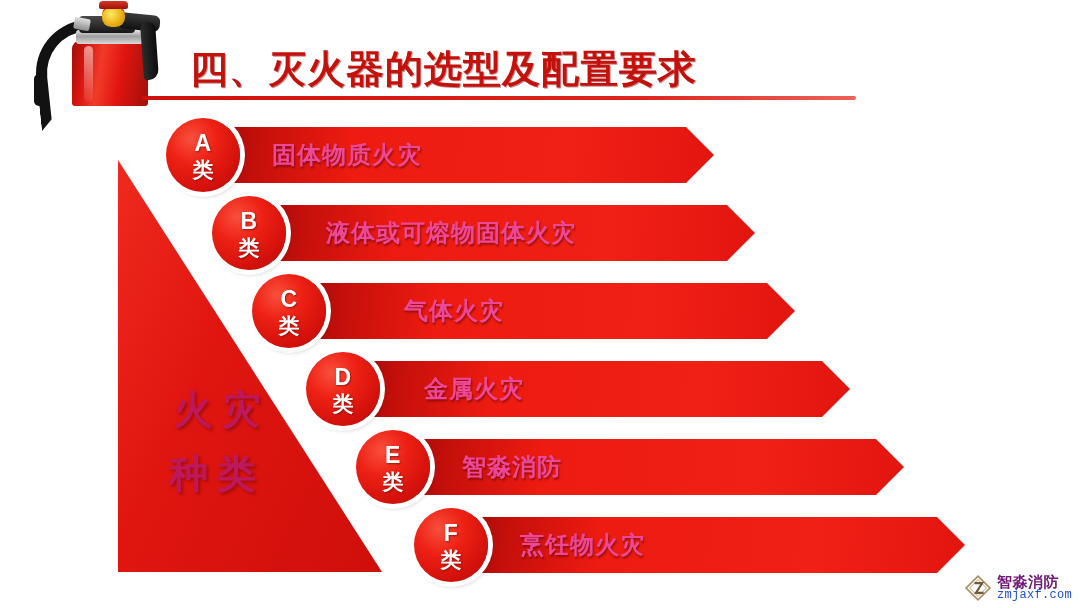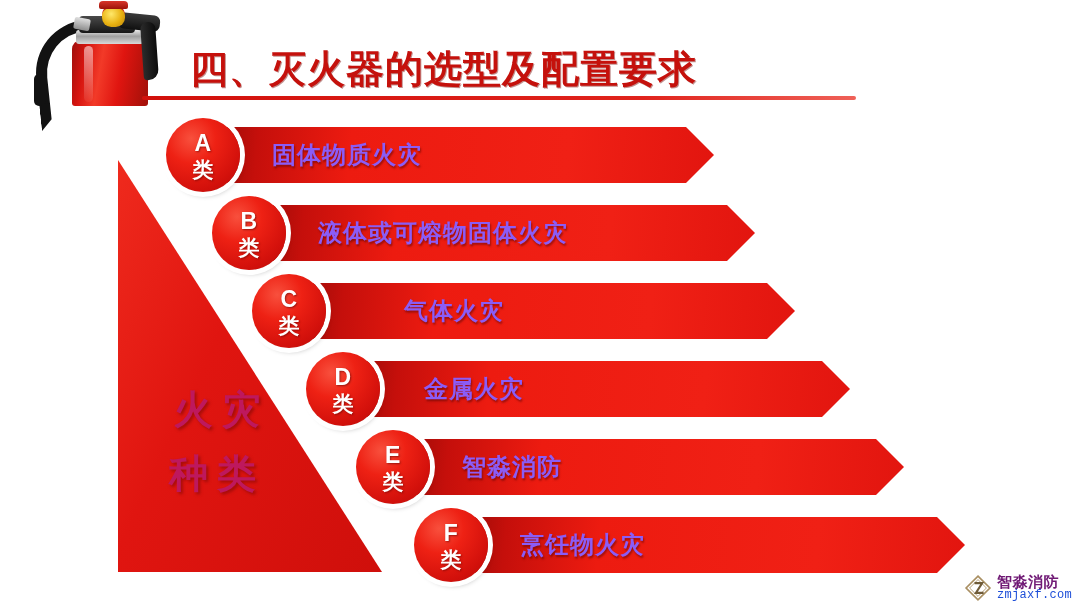--- a/index.html
+++ b/index.html
@@ -216,21 +216,21 @@
     height: 56px;
     background: linear-gradient(95deg, #a30c08 0%, #c50f0b 7%, #ed1b10 26%, #f02015 70%, #e2150f 100%);
     clip-path: polygon(0 0, calc(100% - 28px) 0, 100% 50%, calc(100% - 28px) 100%, 0 100%);
     filter: drop-shadow(3px 4px 3px rgba(0,0,0,.22));
   }
   .arrow-label {
     position: absolute;
     top: 9px;
     height: 56px;
     line-height: 56px;
-    color: #8b5cf6;
+    color: #ec4899;
     font-size: 24px;
     font-weight: bold;
     letter-spacing: 1px;
     text-shadow: 1px 2px 2px rgba(90,5,3,.55);
     white-space: nowrap;
     pointer-events: none;
   }
   .badge {
     position: absolute;
     top: 0;
@@ -326,21 +326,21 @@
       <div class="arrow" style="left:224px;width:490px;"></div>
       <div class="arrow-label" style="left:272px;">固体物质火灾</div>
       <div class="badge" style="left:166px;">
         <span class="letter">A</span>
         <span class="word">类</span>
       </div>
     </div>
 
     <div class="row" style="left:0;top:88px;">
       <div class="arrow" style="left:270px;width:485px;"></div>
-      <div class="arrow-label" style="left:318px;">液体或可熔物固体火灾</div>
+      <div class="arrow-label" style="left:326px;">液体或可熔物固体火灾</div>
       <div class="badge" style="left:212px;">
         <span class="letter">B</span>
         <span class="word">类</span>
       </div>
     </div>
 
     <div class="row" style="left:0;top:166px;">
       <div class="arrow" style="left:310px;width:485px;"></div>
       <div class="arrow-label" style="left:372px;margin-left:32px;">气体火灾</div>
       <div class="badge" style="left:252px;">

